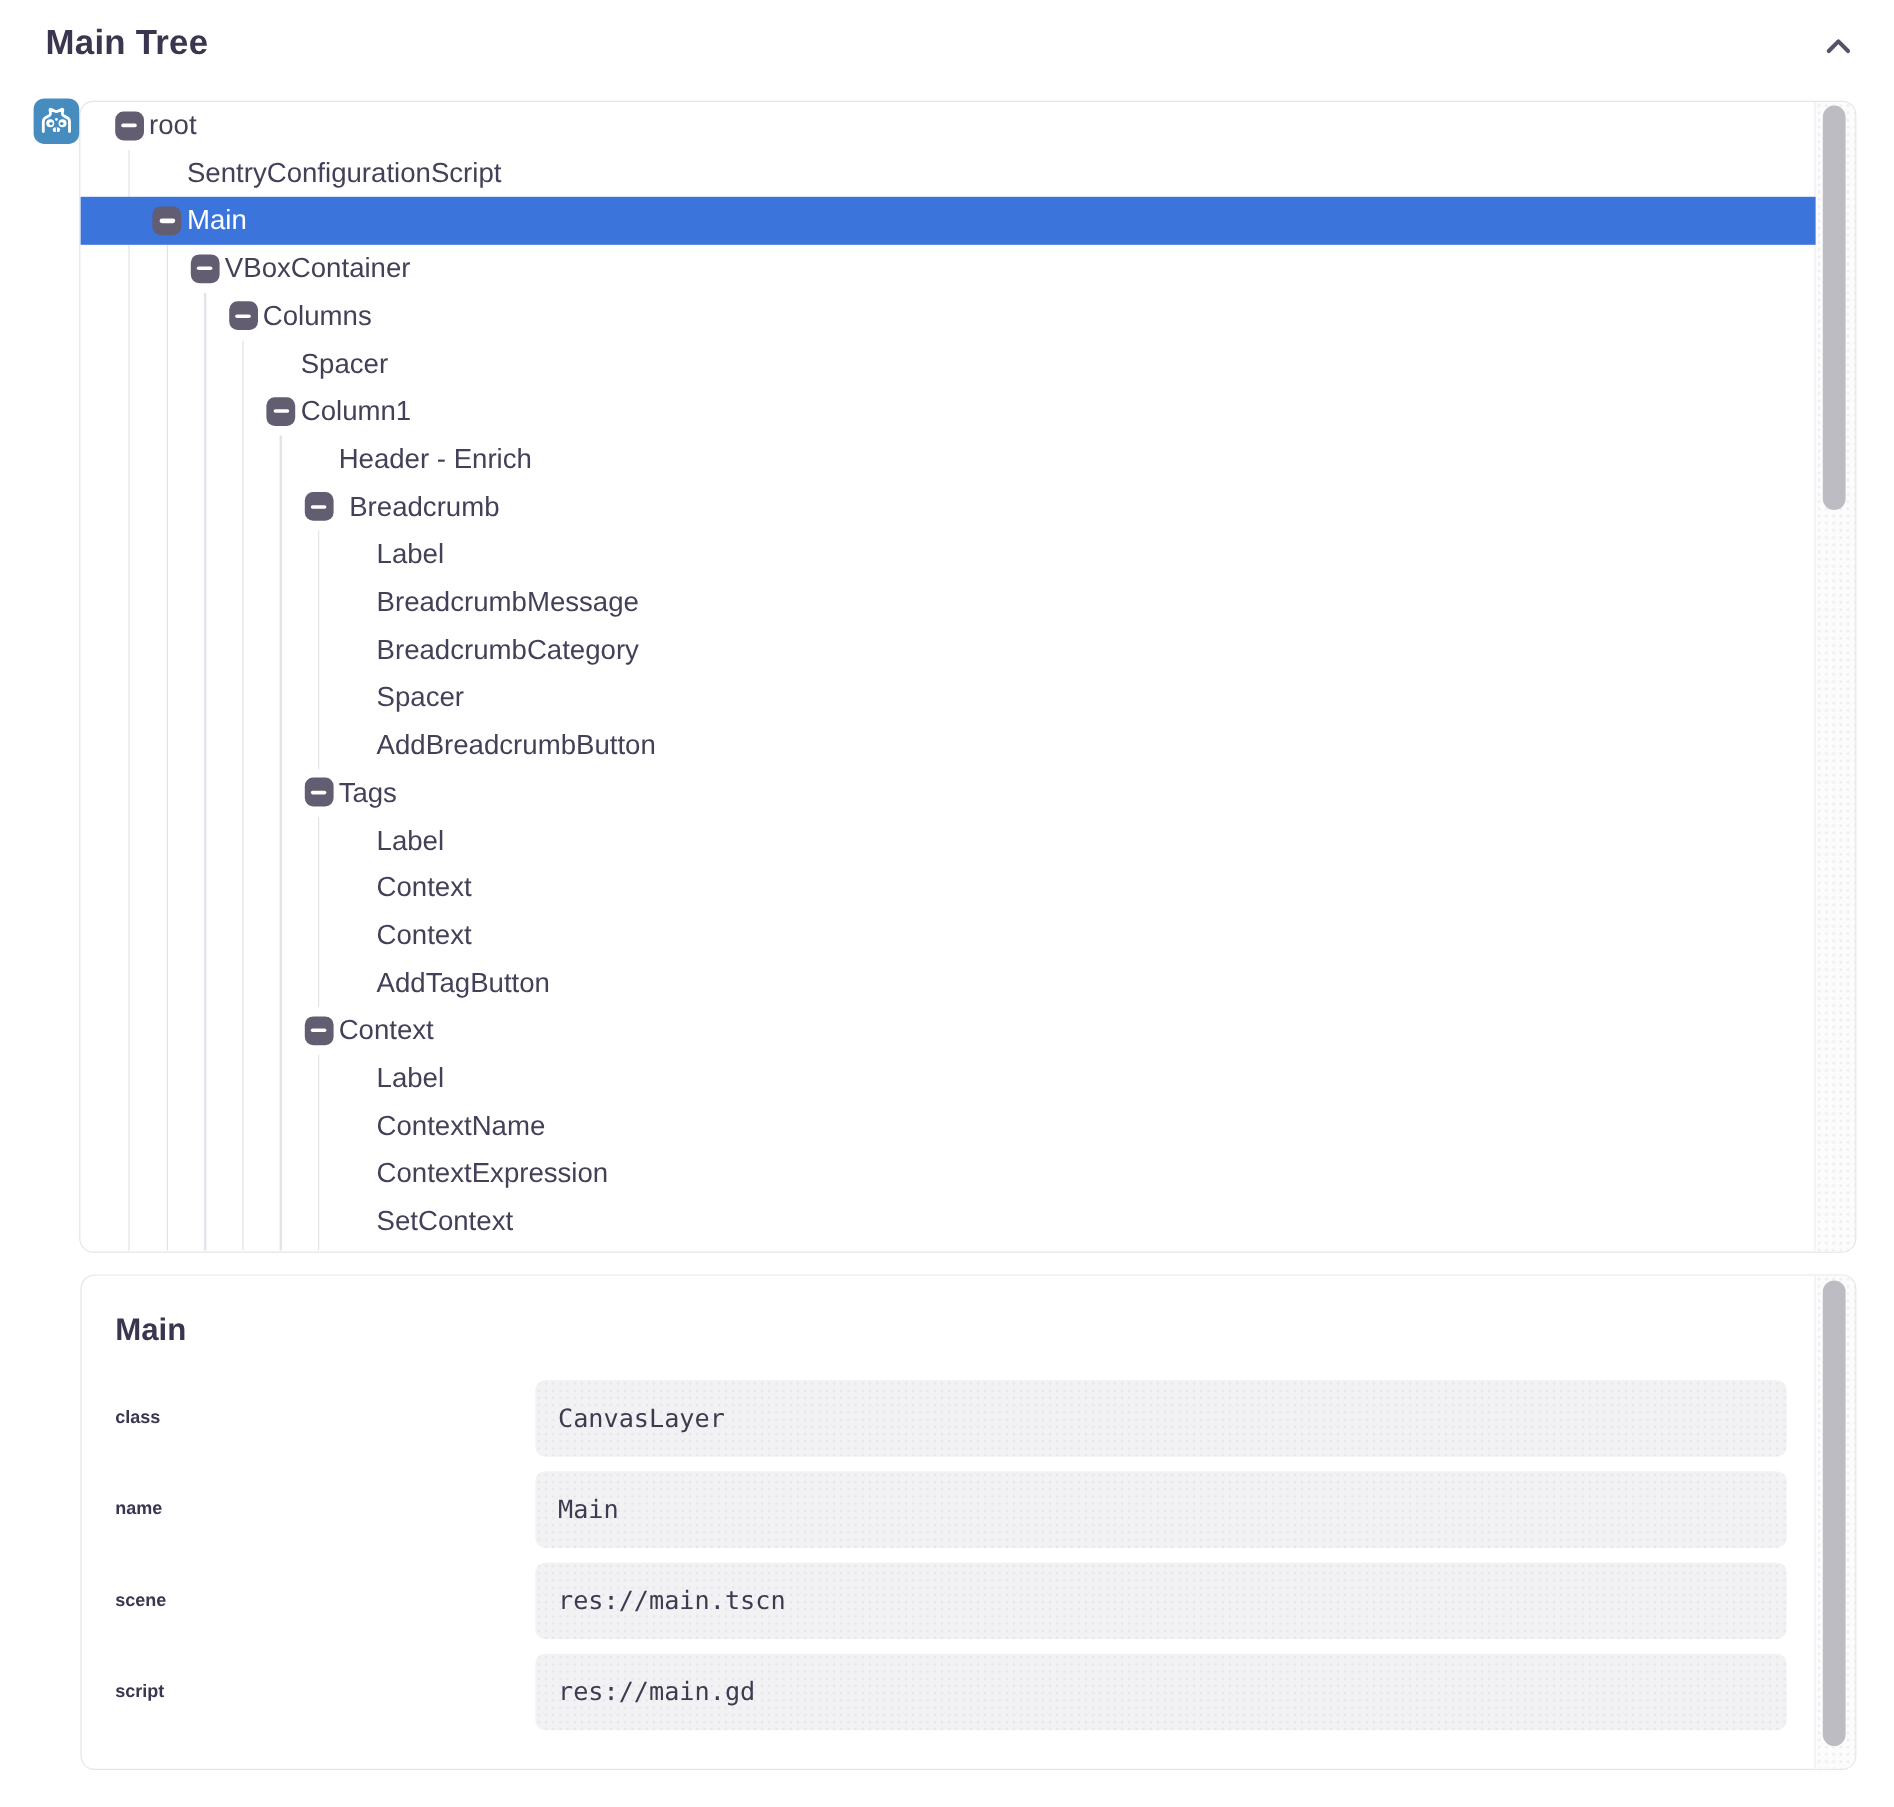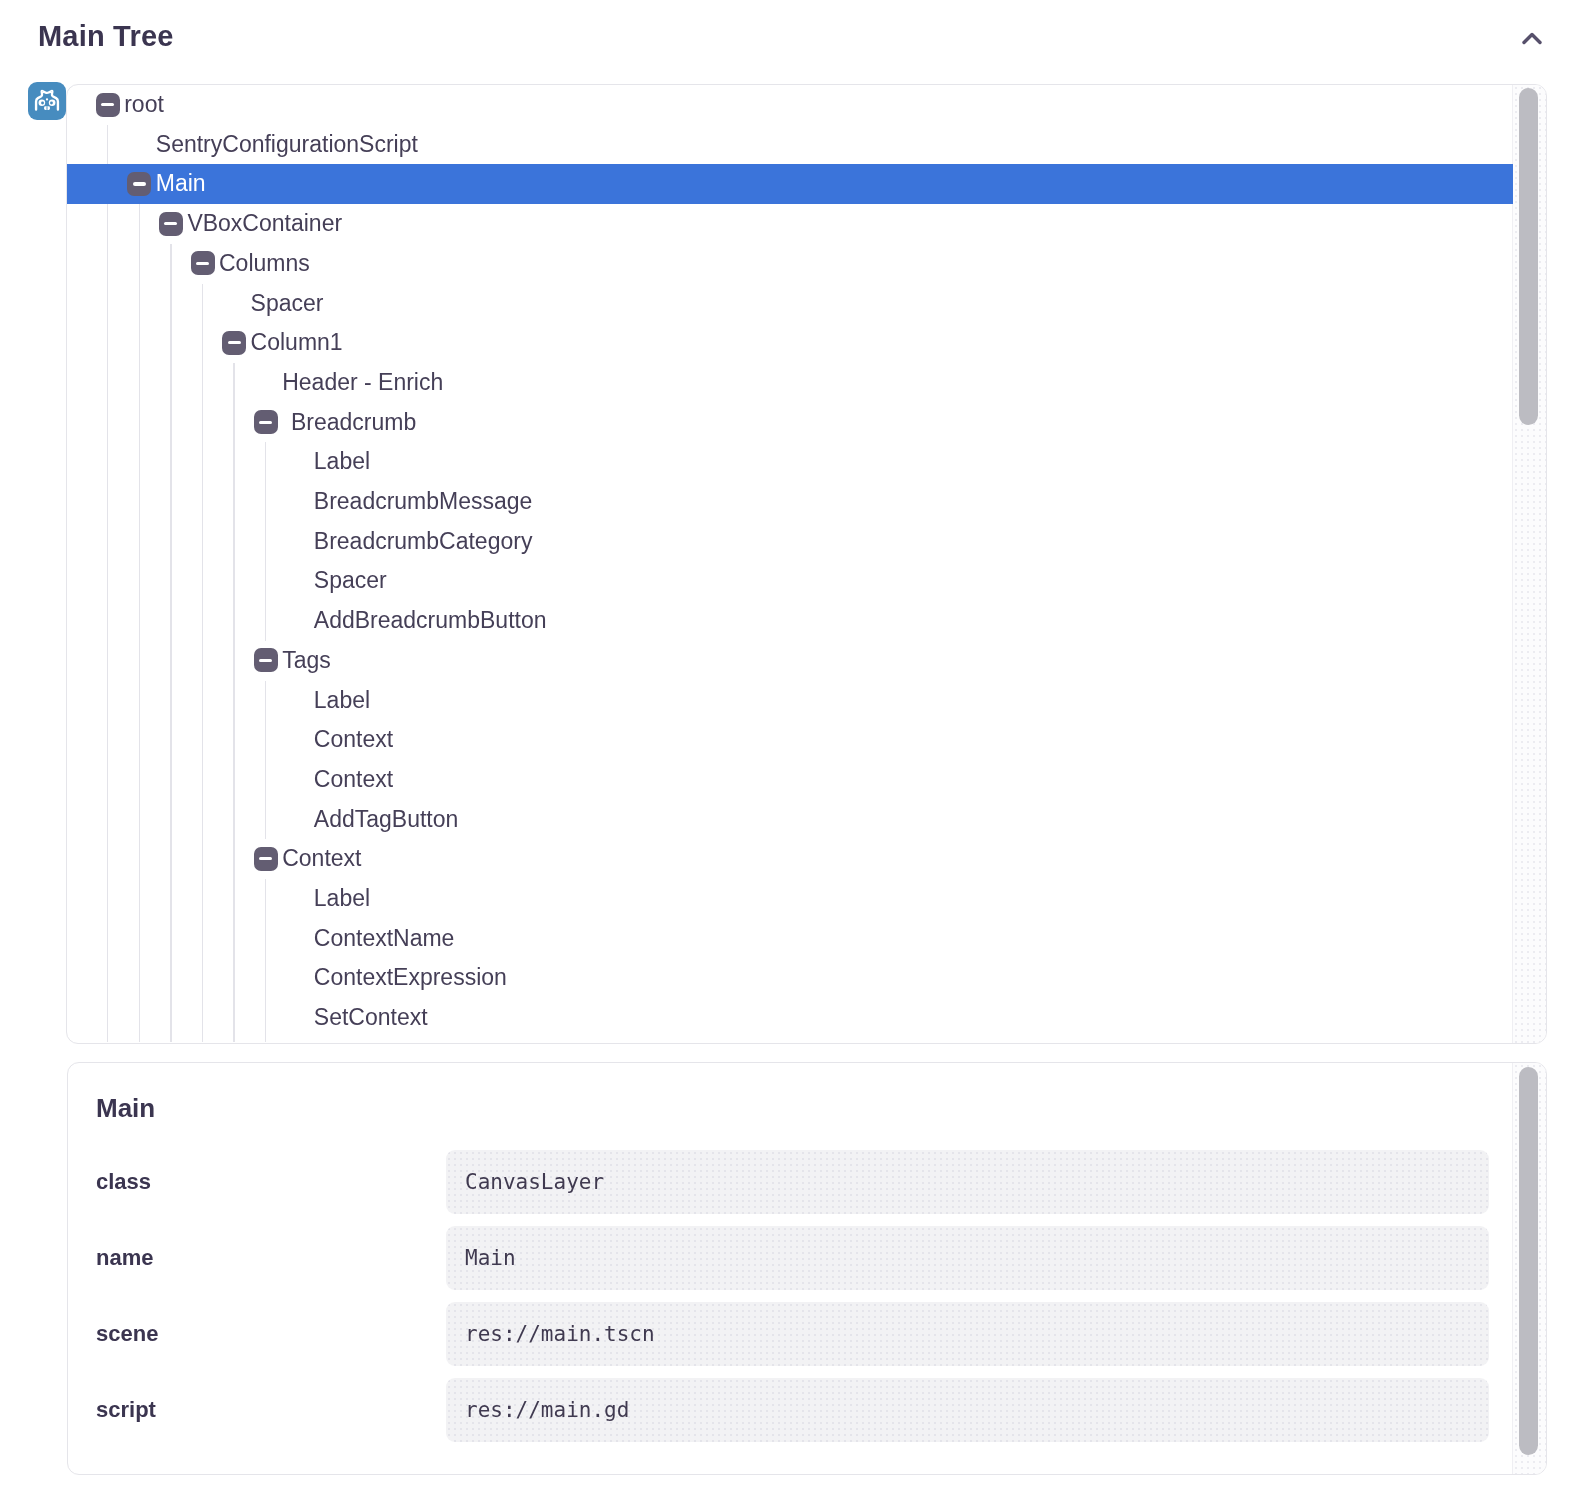--- a/index.html
+++ b/index.html
@@ -65,21 +65,21 @@
   
   .details-card{
     position:absolute;left:67px;top:1062px;width:1480px;height:413px;
     border:1.5px solid #e5e5ea;border-radius:12px;background:#ffffff;
     overflow:hidden;box-sizing:border-box;
   }
   .details-content{position:absolute;left:0;top:0;right:33px;bottom:0;padding:22px 24px 0 28px;}
   .details-title{font-size:26px;font-weight:800;color:#3b3550;margin:8px 0 26px 0;}
   .field-row{display:flex;align-items:stretch;margin-bottom:12px;height:64px;}
   .field-label{
-    flex:0 0 350px;font-size:22px;font-weight:700;color:#3b3550;line-height:64px;
+    flex:0 0 350px;font-size:15px;font-weight:700;color:#3b3550;line-height:64px;
   }
   .field-value{
     flex:1 1 auto;border-radius:9px;height:64px;line-height:64px;
     background-color:#f2f2f4;
     background-image:radial-gradient(circle,#e4e4ea 1px,transparent 1.25px);
     background-size:6px 6px;
     font-family:"DejaVu Sans Mono","Liberation Mono",monospace;
     font-size:21px;color:#403a50;padding-left:19px;white-space:nowrap;overflow:hidden;
   }
 </style>

